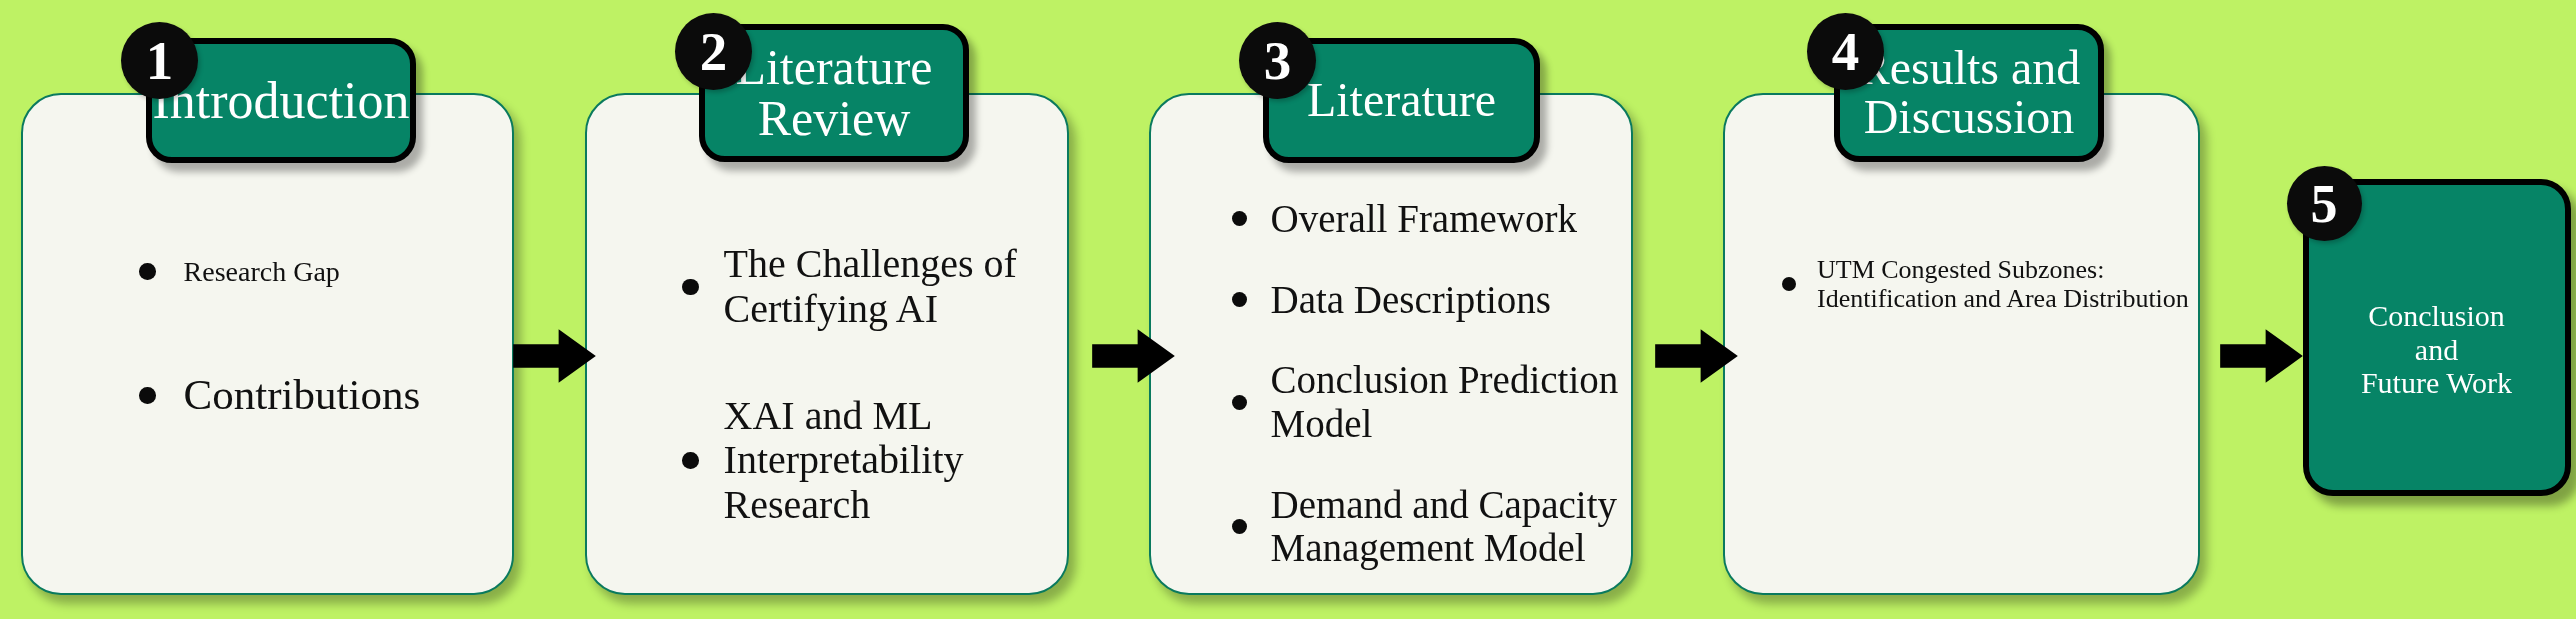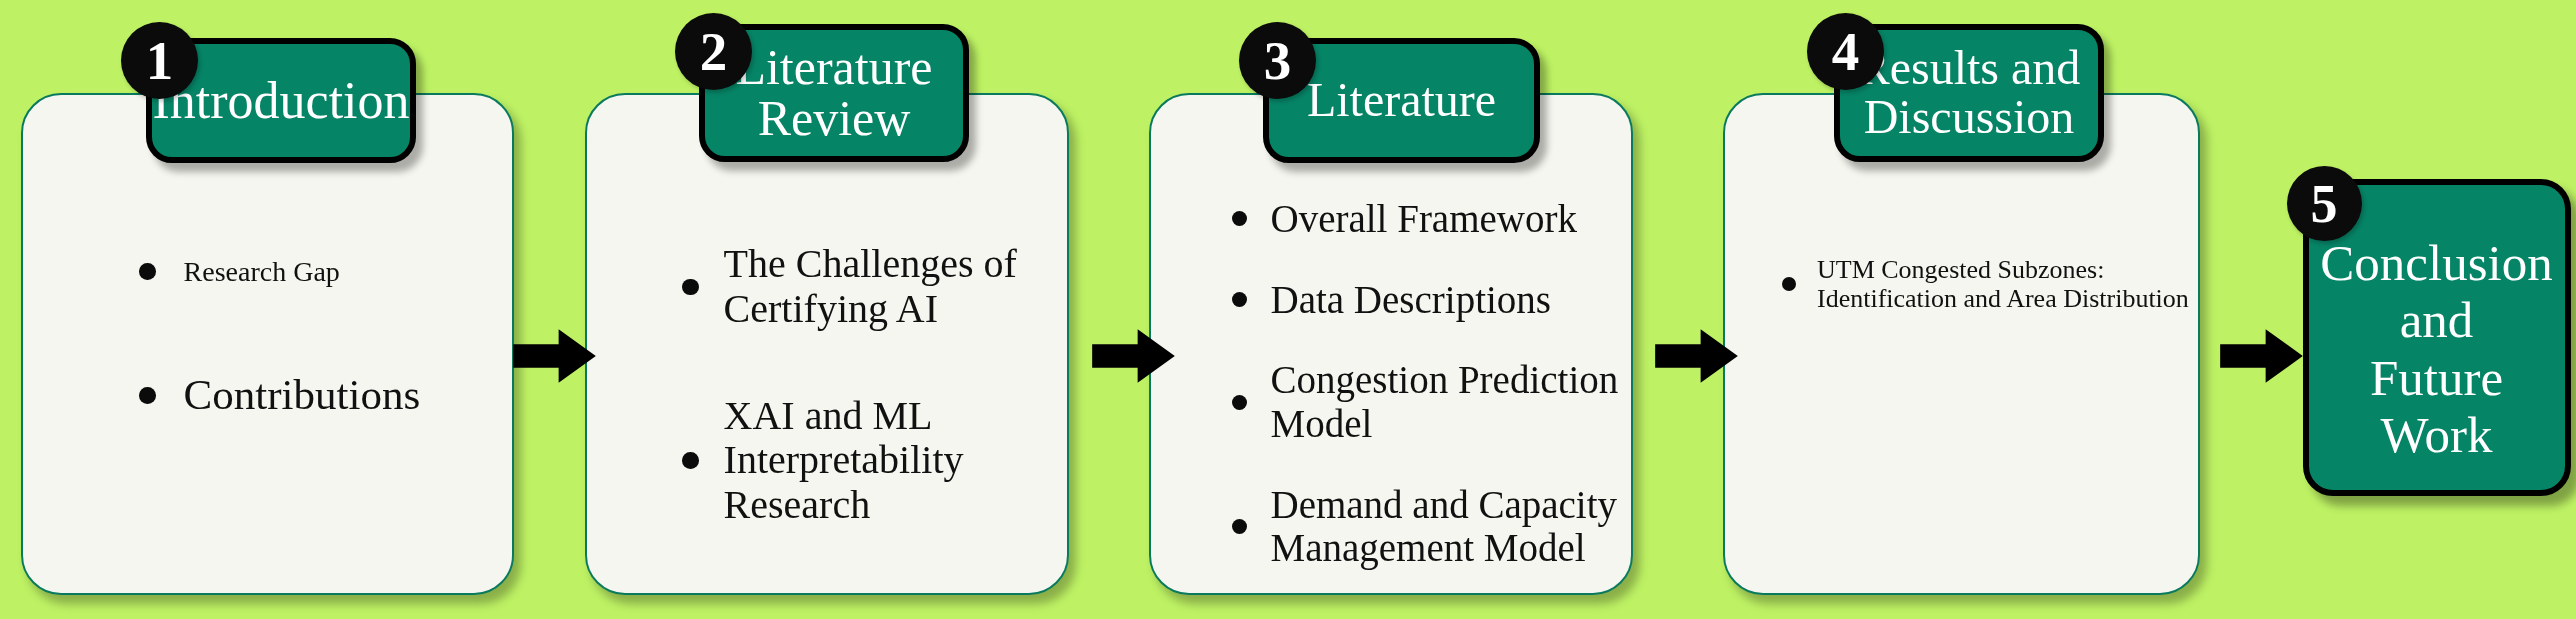--- a/index.html
+++ b/index.html
@@ -203,21 +203,21 @@
       <div class="bullet-row">
         <span class="bullet-dot" style="width:15px; height:15px; margin-right:23.5px;"></span>
         <span class="bullet-text" style="font-size:39px; white-space:pre-line;">Overall Framework</span>
       </div>
       <div class="bullet-row">
         <span class="bullet-dot" style="width:15px; height:15px; margin-right:23.5px;"></span>
         <span class="bullet-text" style="font-size:39px; white-space:pre-line;">Data Descriptions</span>
       </div>
       <div class="bullet-row">
         <span class="bullet-dot" style="width:15px; height:15px; margin-right:23.5px;"></span>
-        <span class="bullet-text" style="font-size:39px; white-space:pre-line;">Congestion Prediction
+        <span class="bullet-text" style="font-size:39px; white-space:pre-line;">Conclusion Prediction
 Model</span>
       </div>
       <div class="bullet-row">
         <span class="bullet-dot" style="width:15px; height:15px; margin-right:23.5px;"></span>
         <span class="bullet-text" style="font-size:39px; white-space:pre-line;">Demand and Capacity
 Management Model</span>
       </div>
     </div>
   </div>
 
@@ -251,21 +251,21 @@
 
   <div class="arrow" style="left:2220px; top:325px; width:83px; height:62px;">
     <svg viewBox="0 0 120 90" width="83" height="62" aria-hidden="true">
       <polygon points="0,28 66,28 66,6 120,45 66,84 66,62 0,62" fill="#000000"></polygon>
     </svg>
   </div>
 
   <div class="stage" style="left:2290px; top:0px; width:277px; height:620px;">
 
     <div class="card-solid" style="left:12.5px; top:179px; width:268px; height:317px;">
-      <span class="header-text" style="font-size:51px; line-height:1.12;margin-top:24px;">Conclusion
+      <span class="header-text" style="font-size:30px; line-height:1.12;margin-top:24px;">Conclusion
 and
 Future Work</span>
     </div>
 
     <div class="badge" style="left:-3.5px; top:166px; width:75px; height:75px; font-size:54px;">
       <span>5</span>
     </div>
   </div>
 
 </div>

